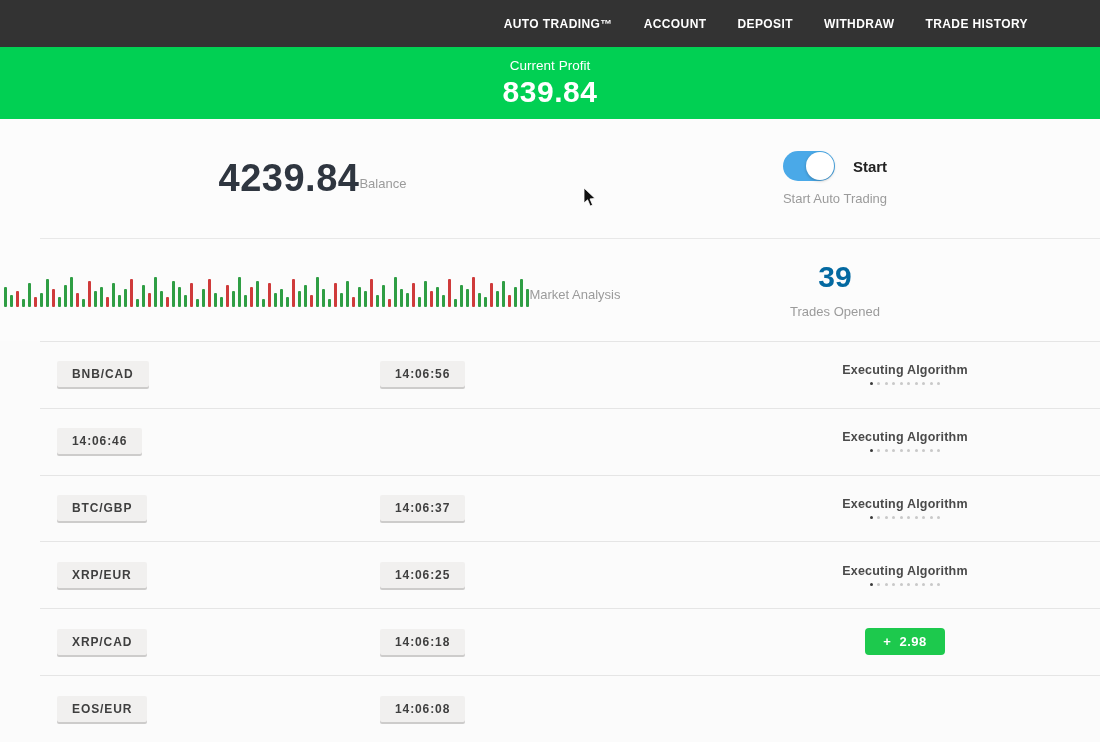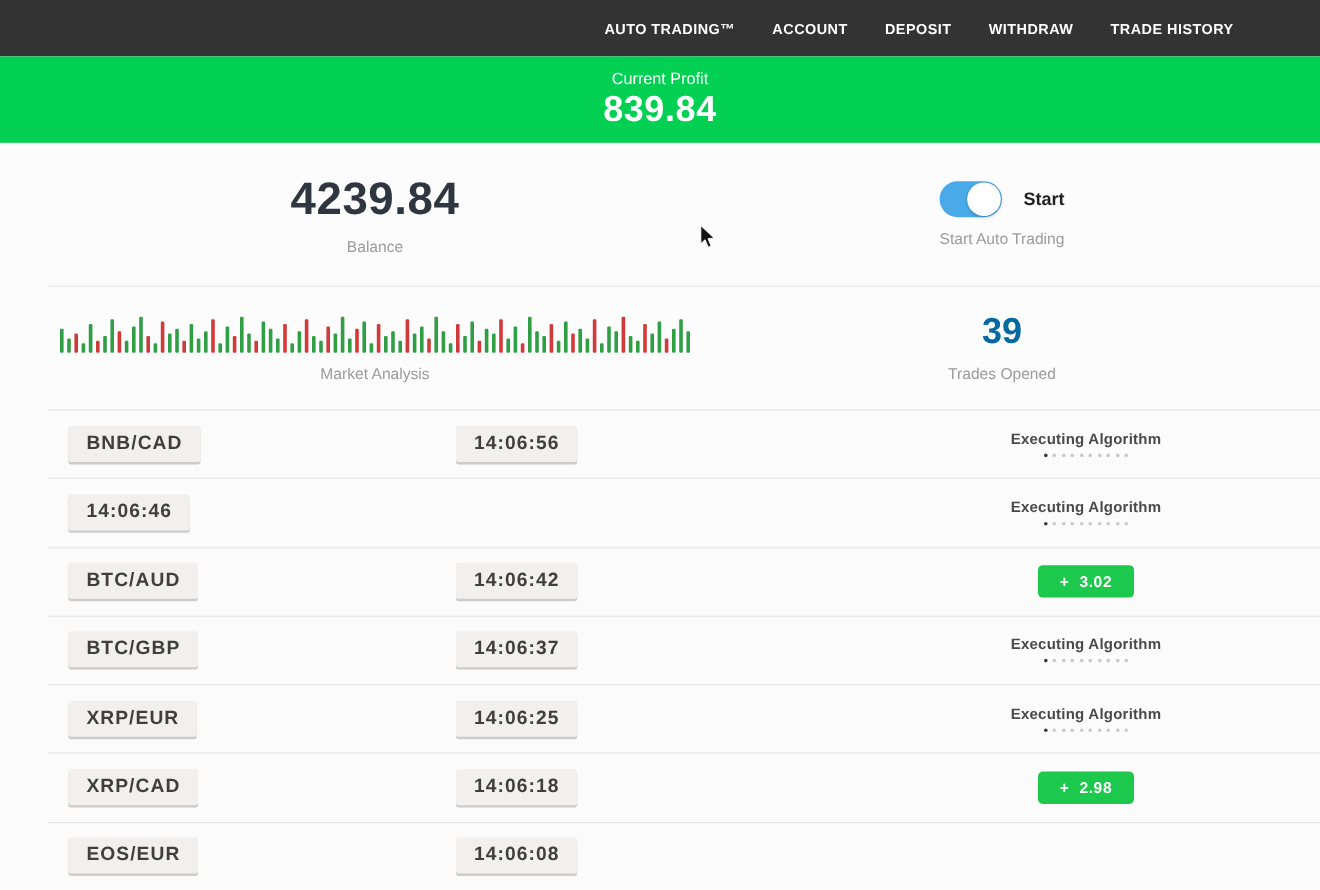--- a/index.html
+++ b/index.html
@@ -25,21 +25,21 @@
   }
   
   .banner{
     height:72px; background:var(--banner-green); color:#fff;
     display:flex; flex-direction:column; align-items:center; justify-content:center;
   }
   .banner-label{ font-size:13.5px; margin-bottom:2px; }
   .banner-value{ font-size:30px; font-weight:bold; letter-spacing:.5px; }
   
   .section{ display:flex; }
-  .sec-left{ width:625px; display:flex; flex-direction:column; align-items:center; justify-content:center; }
+  .sec-left{ width:625px; display:flex; flex-direction:row; align-items:center; justify-content:center; }
   .sec-right{ flex:1; padding-right:55px; display:flex; flex-direction:column; align-items:center; justify-content:center; }
   .section1{ height:119px; }
   .section2{ height:103px; position:relative; }
   .section2::before{
     content:""; position:absolute; left:40px; right:0; top:0; height:1px; background:#e8e8e8;
   }
   .big-number{ font-size:38px; font-weight:bold; color:#2f3640; letter-spacing:.5px; }
   .sub-label{ font-size:13px; color:#9b9b9b; margin-top:10px; }
   .mid-number{ font-size:30px; font-weight:bold; color:#0369a1; }
   
@@ -68,21 +68,21 @@
     content:""; position:absolute; left:40px; right:0; top:0; height:1px; background:#e5e5e5;
   }
   .col-pair{ flex:0 0 323px; }
   .col-time{ flex:0 0 200px; }
   .col-status{
     width:300px; margin-left:auto; margin-right:45px;
     display:flex; flex-direction:column; align-items:center; justify-content:center; gap:5px;
   }
   .pill{
     display:inline-block; background:#f1f0ef; border-radius:2px;
-    padding:6px 15px; font-size:16px; font-weight:bold; letter-spacing:.9px; color:#3f3f3f;
+    padding:6px 15px; font-size:12px; font-weight:bold; letter-spacing:.9px; color:#3f3f3f;
     box-shadow:0 2px 0 #cdcccb; cursor:pointer; white-space:nowrap;
   }
   .exec-label{ font-size:12.5px; font-weight:bold; color:#4a4a4a; letter-spacing:.2px; }
   .dots{ display:flex; gap:4.5px; align-items:center; }
   .dot{ width:3px; height:3px; border-radius:50%; background:#c9c9c9; }
   .dot.active{ background:#3a3a3a; }
   .badge{
     min-width:80px; text-align:center; padding:6px 10px; border-radius:4px;
     color:#fff; font-size:13px; font-weight:bold; white-space:pre; letter-spacing:.5px;
   }
@@ -266,31 +266,20 @@
           <span class="dot"></span>
           <span class="dot"></span>
           <span class="dot"></span>
           <span class="dot"></span>
           <span class="dot"></span>
           <span class="dot"></span>
         </div>
       </div>
   </div>
 
-  <div class="row">
-    <div class="col-pair">
-      <span class="pill pair">BTC/AUD</span>
-    </div>
-    <div class="col-time">
-      <span class="pill time">14:06:42</span>
-    </div>
-    <div class="col-status">
-        <div class="badge profit">+  3.02</div>
-      </div>
-  </div>
 
   <div class="row">
     <div class="col-pair">
       <span class="pill pair">BTC/GBP</span>
     </div>
     <div class="col-time">
       <span class="pill time">14:06:37</span>
     </div>
     <div class="col-status">
         <div class="exec-label">Executing Algorithm</div>

